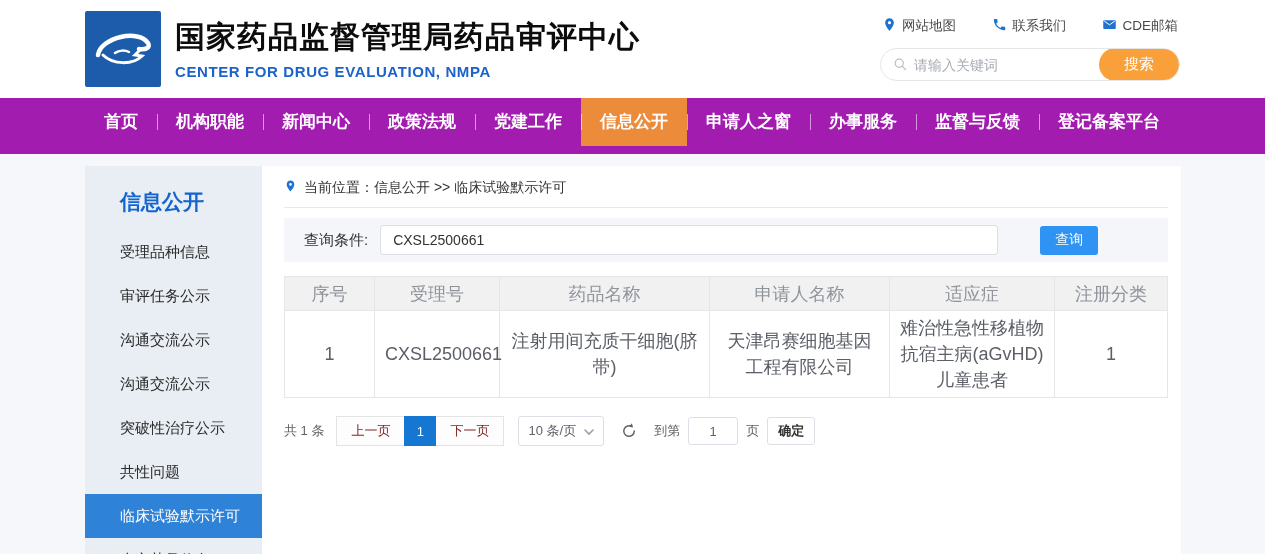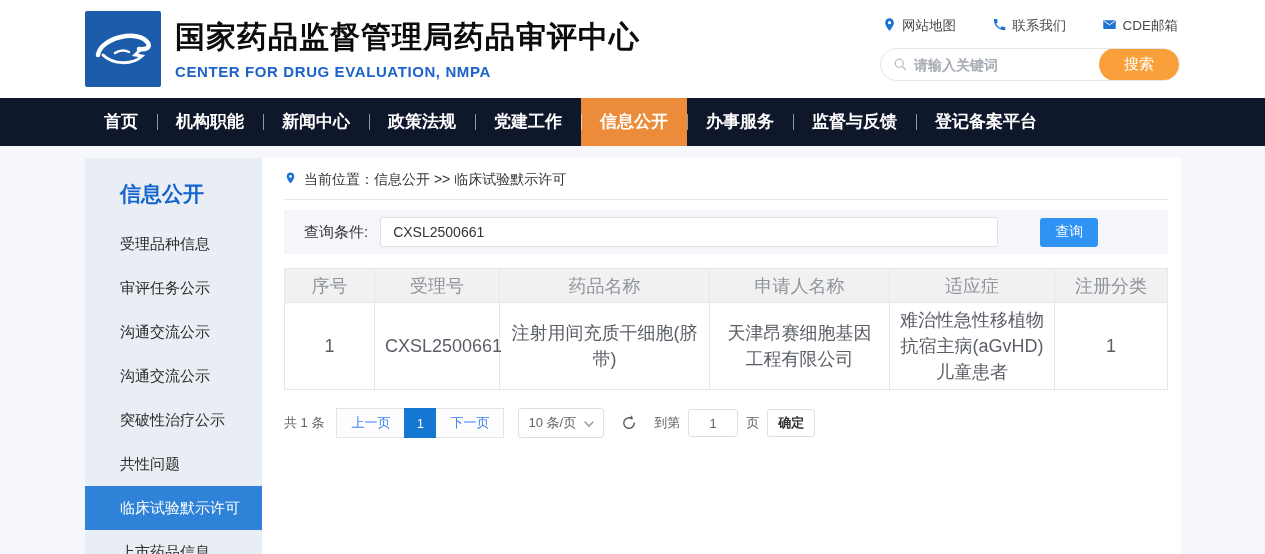--- a/index.html
+++ b/index.html
@@ -30,30 +30,30 @@
   .top-links { display: flex; justify-content: space-between; margin-bottom: 13px; padding: 0 2px; }
   .top-link { display: flex; align-items: center; gap: 5px; font-size: 13.5px; color: #4a4a4a; cursor: pointer; text-decoration: none; }
   .top-link svg { width: 15px; height: 15px; }
   .search-pill {
     height: 33px; border: 1px solid #e6e6e6; border-radius: 17px;
     background: #fff; display: flex; align-items: center; overflow: hidden;
   }
   .search-pill .mag { margin: 0 6px 0 12px; width: 15px; height: 15px; flex: 0 0 auto; }
   .search-pill input {
     border: none; outline: none; flex: 1; font-size: 14px; color: #ef4444;
-    font-family: inherit; min-width: 0; font-weight: bold;
+    font-family: inherit; min-width: 0;
   }
   .search-pill input::placeholder { color: #a8adb5; }
   .search-btn {
     width: 80px; height: 33px; border: none; border-radius: 17px;
     background: #f9a03a; color: #fff; font-size: 15px; cursor: pointer;
     font-family: inherit; flex: 0 0 auto;
   }
   
-  .main-nav { background: #0f172a; height: 48px; }
+  .main-nav { background: #a21caf; height: 56px; }
   .nav-inner { width: 1095px; margin: 0 auto; display: flex; }
   .nav-item {
     position: relative; display: block; line-height: 48px; padding: 0 19px;
     color: #fff; font-size: 17px; font-weight: 700; text-decoration: none;
     white-space: nowrap; cursor: pointer;
   }
   .nav-item + .nav-item::before {
     content: ""; position: absolute; left: 0; top: 16px; width: 1px; height: 16px;
     background: rgba(255,255,255,0.55);
   }
@@ -102,21 +102,21 @@
   .result-table td {
     color: #5a5e66; height: 54px; text-align: center; border: 1px solid #e6e6e6;
     line-height: 1.45; padding: 4px 10px;
   }
   
   .pagination { margin-top: 18px; display: flex; align-items: center; font-size: 13px; color: #606266; }
   .pg-total { margin-right: 12px; }
   .pg-group { display: flex; }
   .pg-btn {
     height: 30px; padding: 0 14px; border: 1px solid #e3e3e3; background: #fdfdfd;
-    color: #3b82f6; display: flex; align-items: center; cursor: default; font-size: 13px;
+    color: #7f1d1d; display: flex; align-items: center; cursor: default; font-size: 13px;
   }
   .pg-page {
     height: 30px; width: 32px; background: #1677d2; border: 1px solid #1677d2;
     color: #fff; display: flex; align-items: center; justify-content: center;
     margin: 0 -1px; cursor: pointer; position: relative; z-index: 1;
   }
   .pg-select {
     margin-left: 14px; height: 30px; border: 1px solid #dcdfe6; border-radius: 3px;
     background: #fff; display: flex; align-items: center; gap: 8px; padding: 0 9px;
     cursor: pointer; color: #606266;
@@ -198,20 +198,21 @@
 </header>
 
 <nav class="main-nav">
   <div class="nav-inner">
     <a class="nav-item">首页</a>
     <a class="nav-item">机构职能</a>
     <a class="nav-item">新闻中心</a>
     <a class="nav-item">政策法规</a>
     <a class="nav-item">党建工作</a>
     <a class="nav-item active">信息公开</a>
+    <a class="nav-item">申请人之窗</a>
     <a class="nav-item">办事服务</a>
     <a class="nav-item">监督与反馈</a>
     <a class="nav-item">登记备案平台</a>
   </div>
 </nav>
 
 <div class="main-wrap">
 
   <aside class="sidebar">
     <div class="sidebar-title">信息公开</div>

